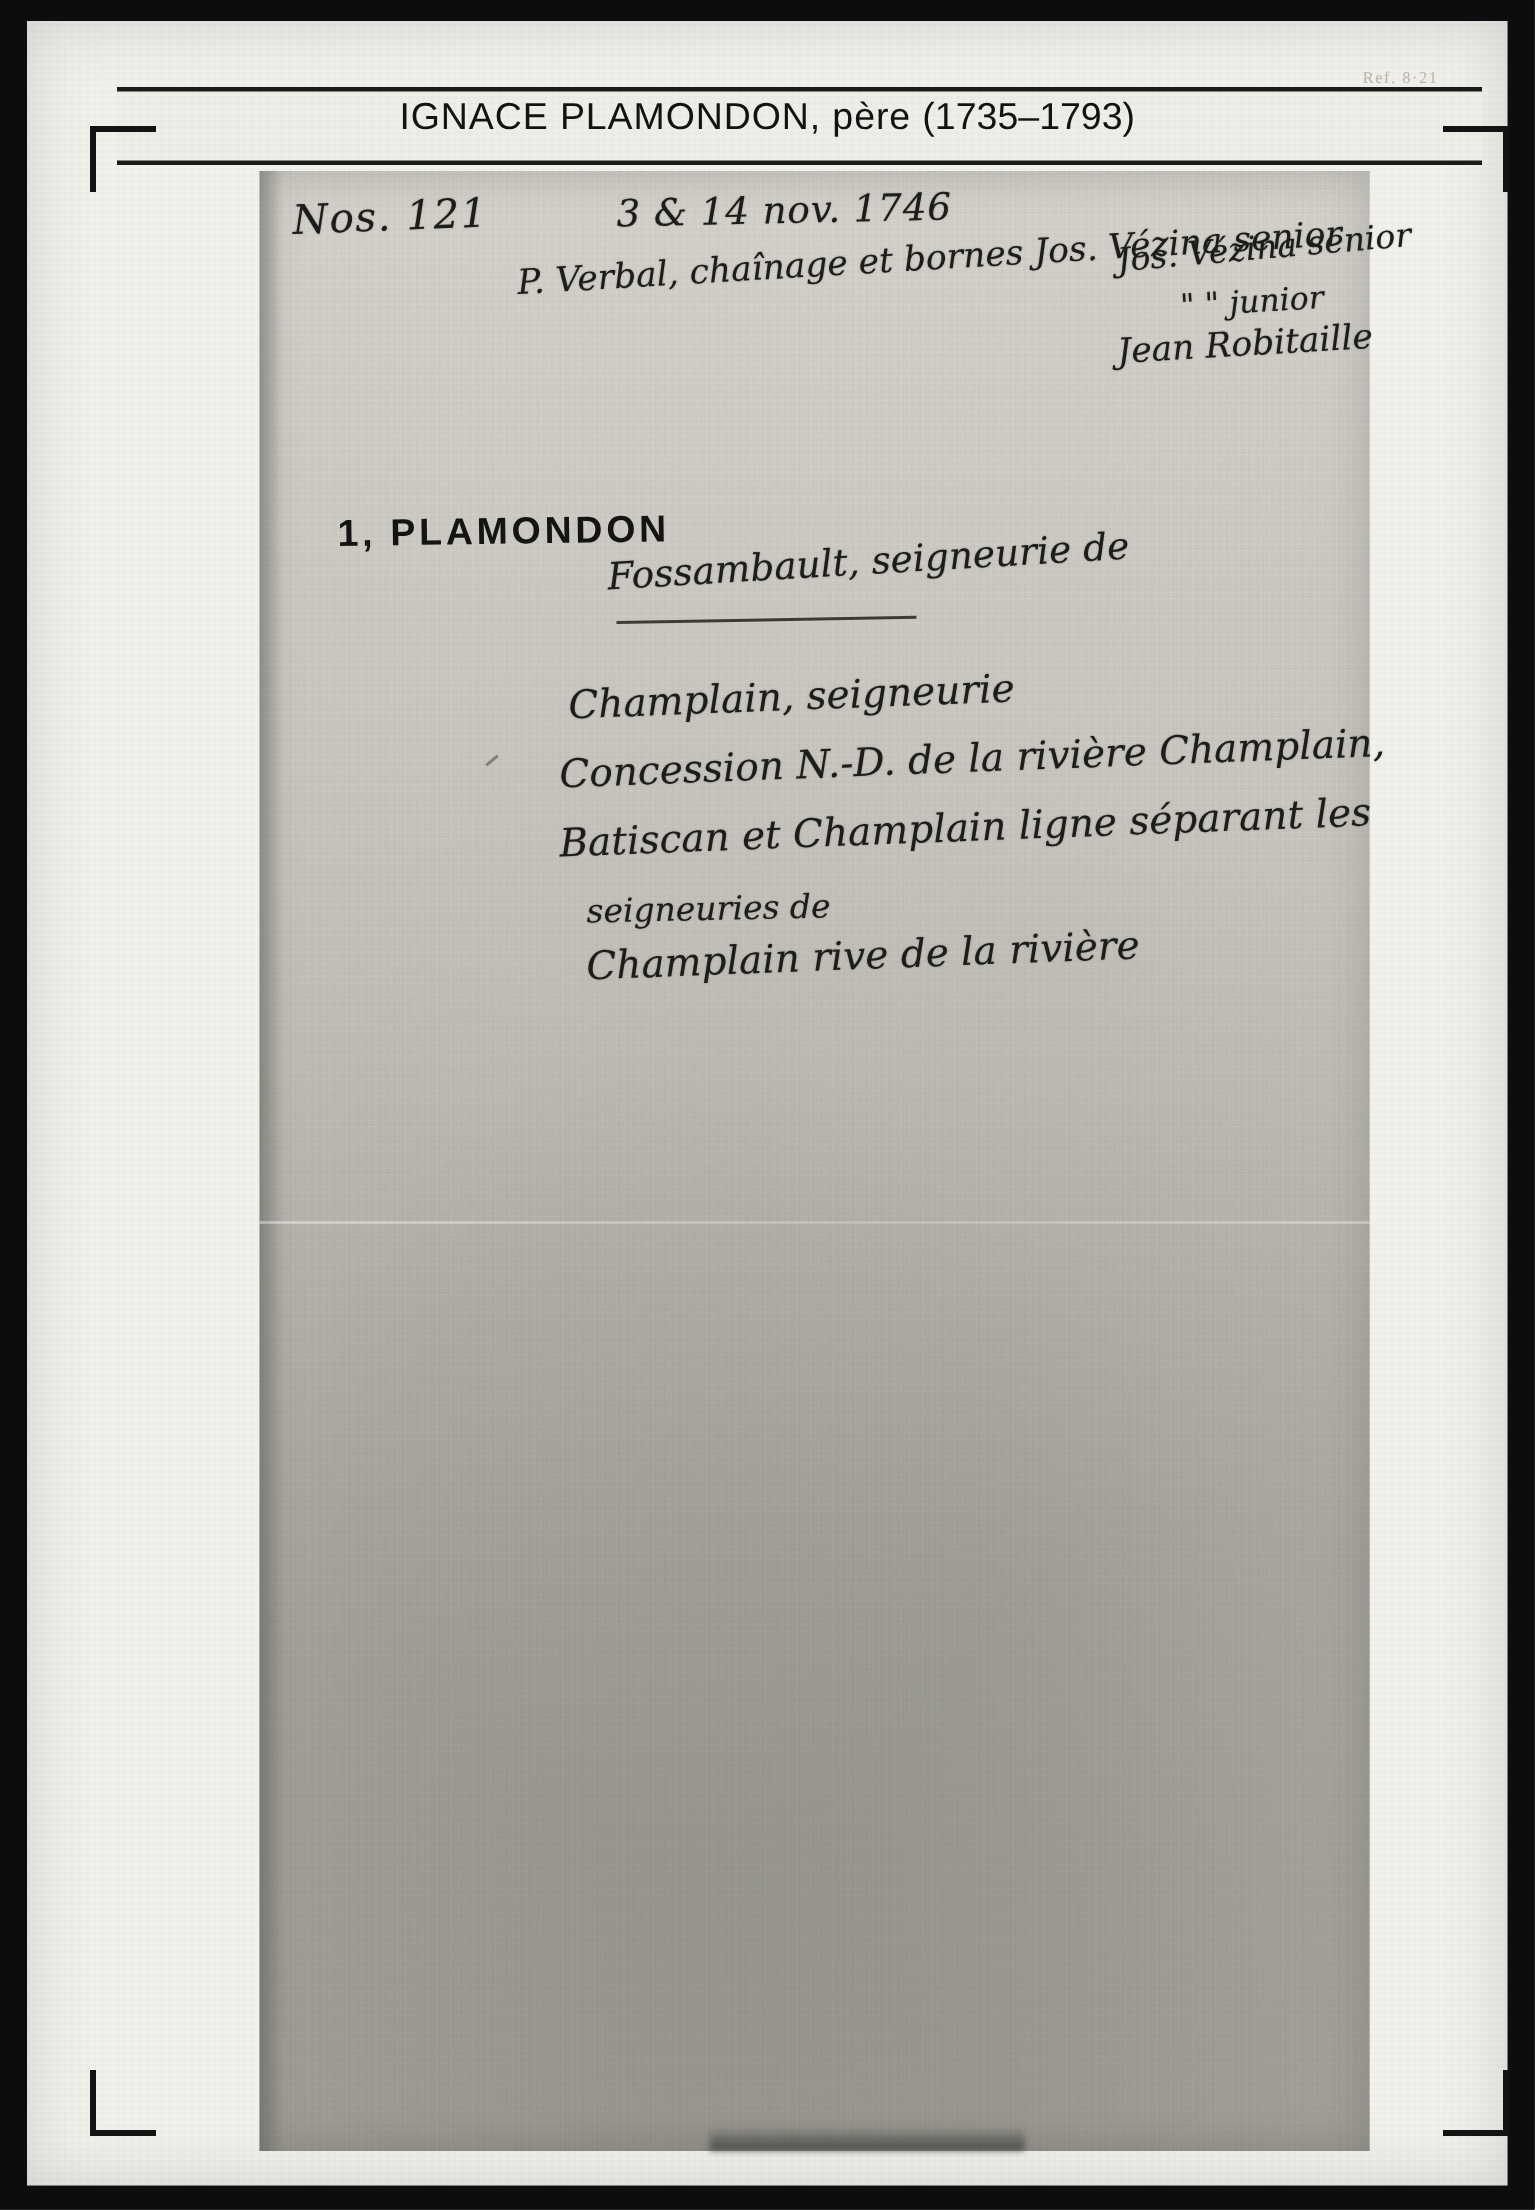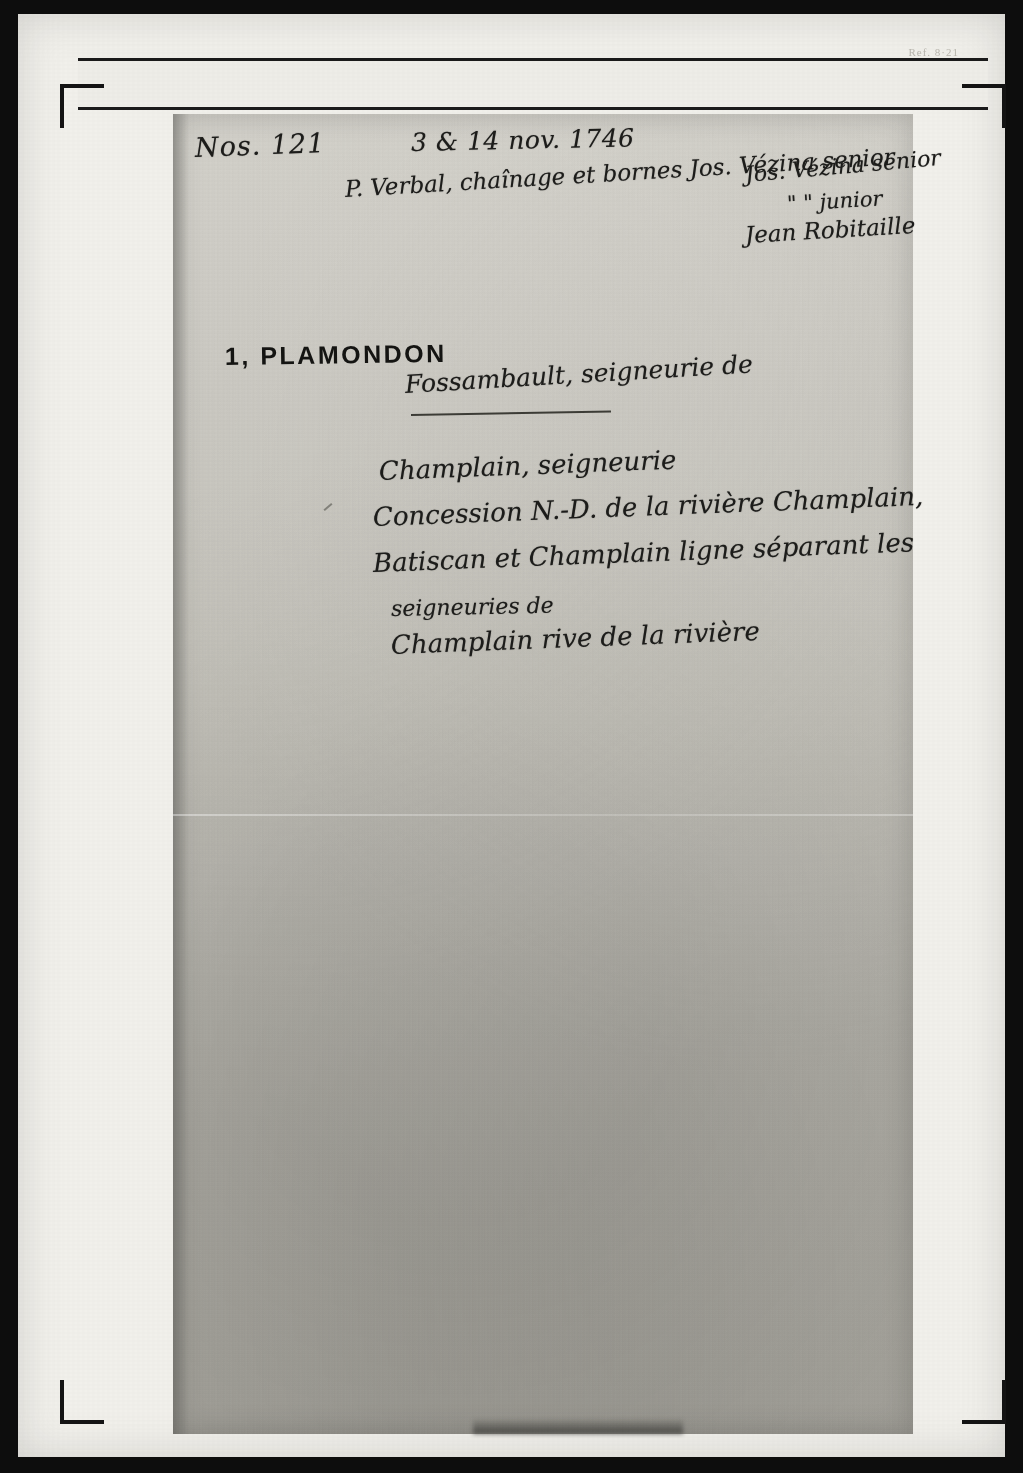--- a/index.html
+++ b/index.html
@@ -219,20 +219,24 @@
 </head>
 <body>
 
 <div id="film-frame">
 
   <div id="photo-field">
 
     <div id="film-id">Ref. 8·21</div>
 
     <div id="header-strip"></div>
+    <div id="header-title">
+      <span>IGNACE PLAMONDON, père</span>
+      <span class="dates">(1735–1793)</span>
+    </div>
 
     <div class="corner-mark" id="corner-tl"></div>
     <div class="corner-mark" id="corner-tr"></div>
     <div class="corner-mark" id="corner-bl"></div>
     <div class="corner-mark" id="corner-br"></div>
 
     <div id="document-page">
       <div class="grain"></div>
       <div id="left-edge"></div>
       <div id="fold-line"></div>

